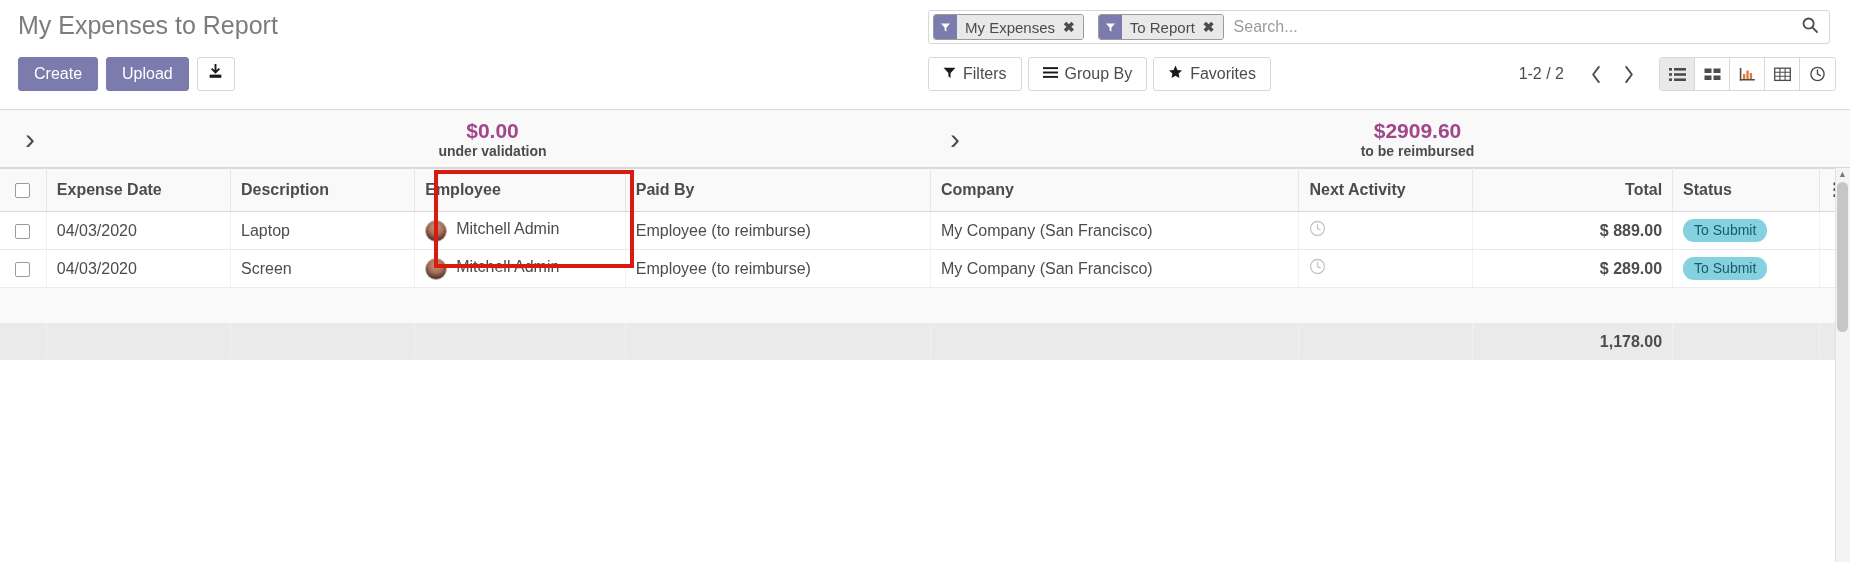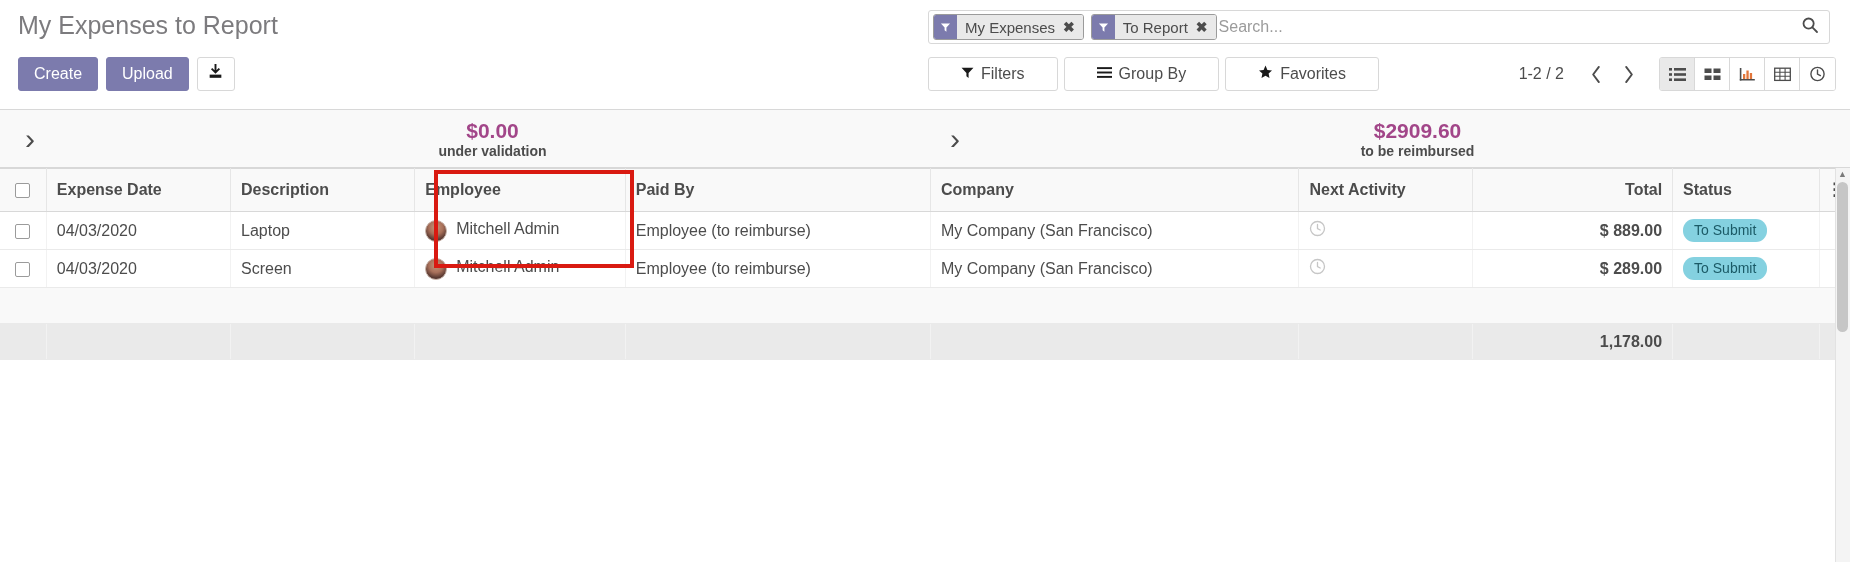--- a/index.html
+++ b/index.html
@@ -65,21 +65,21 @@
     position: absolute;
     left: 928px; top: 10px;
     width: 902px; height: 34px;
     background: #ffffff;
     border: 1px solid #d8d8d8;
     border-radius: 3px;
     display: flex;
     align-items: center;
     padding: 0 2px;
   }
-  .facets { display: flex; align-items: center; gap: 7px; padding-left: 2px; }
+  .facets { display: flex; align-items: center; gap: 14px; padding-left: 2px; }
   .facet {
     display: flex; align-items: stretch;
     border: 1px solid #9b9b9b;
     border-radius: 3px;
     overflow: hidden;
     height: 26px;
     font-size: 15px;
   }
   .facet-icon {
     background: #7c7bad;
@@ -103,21 +103,21 @@
     font-size: 14px;
     font-weight: bold;
     cursor: pointer;
   }
   .search-input {
     flex: 1;
     border: none;
     outline: none;
     font-size: 16px;
     color: #4c4c4c;
-    padding-left: 2px;
+    padding-left: 10px;
     background: transparent;
     font-family: "Liberation Sans", sans-serif;
   }
   .search-input::placeholder { color: #9b9b9b; }
   .search-mag {
     width: 34px; height: 30px;
     display: flex; align-items: center; justify-content: center;
     cursor: pointer;
   }
 
@@ -128,21 +128,21 @@
     display: flex;
     align-items: center;
     gap: 6px;
   }
   .dd-btn {
     background: #ffffff;
     border: 1px solid #d8d8d8;
     border-radius: 3px;
     font-size: 16px;
     color: #4c4c4c;
-    padding: 6px 32px;
+    padding: 6px 14px;
     height: 34px;
     display: flex; align-items: center; gap: 7px;
     cursor: pointer;
     white-space: nowrap;
     font-family: "Liberation Sans", sans-serif;
   }
 
   
   .pager-row {
     position: absolute;

